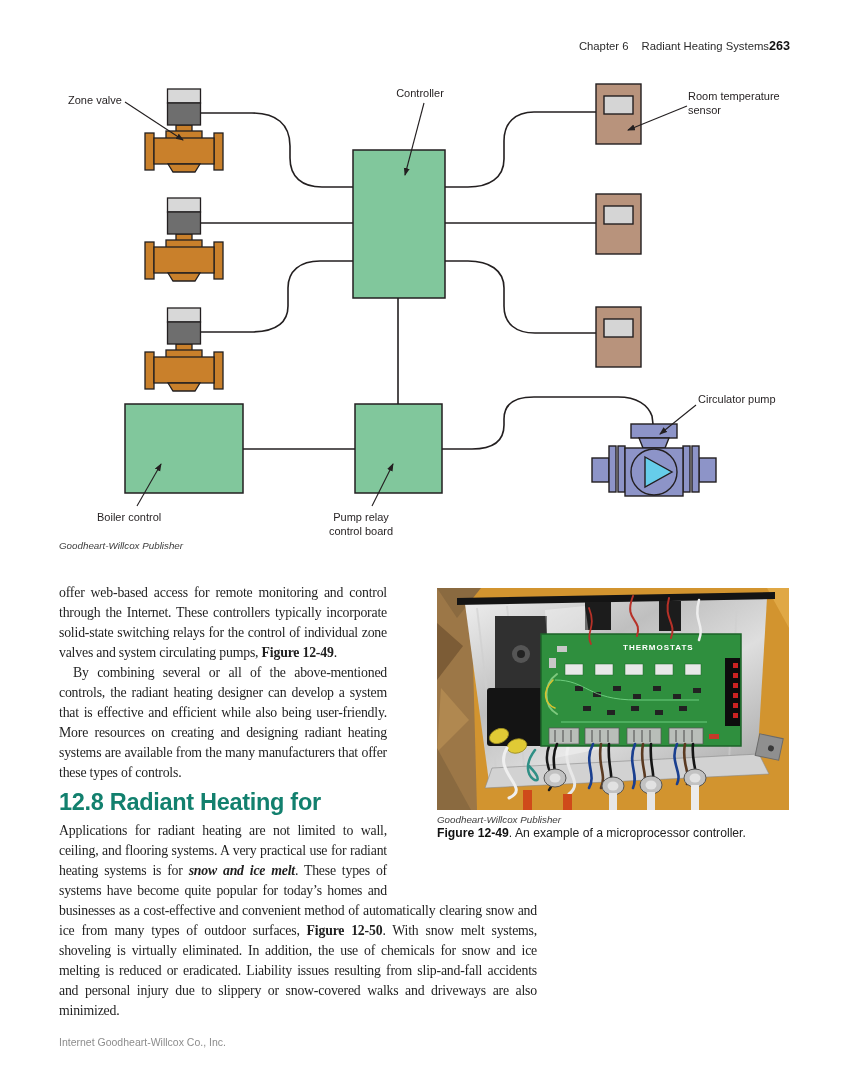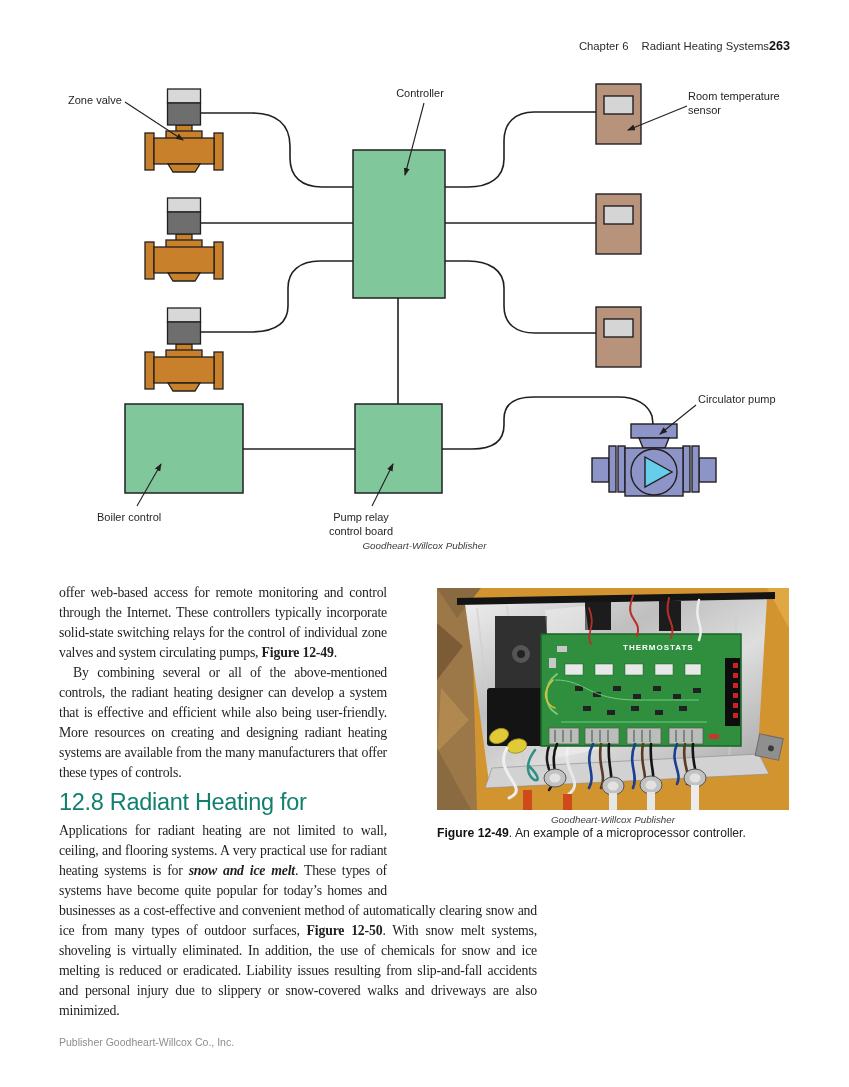--- a/index.html
+++ b/index.html
@@ -10,31 +10,31 @@
           font-family:"Liberation Sans",sans-serif;font-size:11.3px;color:#2b2b2b;}
   .header .sp1{margin-right:13px;}
   .header .sp2{}
   .header .pagenum{font-weight:bold;font-size:12.6px;color:#111;}
   
   .diagram{position:absolute;left:55px;top:80px;width:740px;height:458px;}
   .diagram text{font-family:"Liberation Sans",sans-serif;font-size:11px;fill:#231f20;}
   
   .cap48{position:absolute;left:59px;top:540px;width:731px;}
   .credit{font-family:"Liberation Sans",sans-serif;font-style:italic;font-size:9.8px;
-          color:#3c3c3c;text-align:center;}
+          color:#3c3c3c;text-align:left;}
   .caption{font-family:"Liberation Sans",sans-serif;font-size:12.2px;color:#222;
            margin-top:3px;line-height:15px;}
   .caption b{color:#111;}
   
   .main{position:absolute;left:59px;top:583px;width:478px;}
   .body-p{margin:0;font-size:13.8px;line-height:20px;letter-spacing:-0.2px;
           text-align:justify;color:#1f1f1f;}
   .body-p.indent{text-indent:14px;}
   .section-heading{margin:6px 0 5px 0;font-family:"Liberation Sans",sans-serif;
-          font-weight:normal;font-size:23.5px;line-height:27px;color:#12806e;letter-spacing:-0.3px;}
+          font-weight:bold;font-size:23.5px;line-height:27px;color:#12806e;letter-spacing:-0.3px;}
   .section-heading .hl{display:block;}
   .fig49{float:right;width:352px;height:312px;margin:5px -252px 0 6px;}
   .fig49 svg{display:block;}
   .fig49 .credit{margin-top:4px;}
   .fig49 .caption{margin-top:1px;}
   .footer{position:absolute;left:59px;top:1036px;font-family:"Liberation Sans",sans-serif;
           font-size:10.5px;color:#8d8d8d;}
 </style>
 </head>
 <body>
@@ -340,15 +340,15 @@
     <p class="body-p indent">By combining several or all of the above-mentioned controls, the radiant heating designer can develop a system that is effective and efficient while also being user-friendly. More resources on creating and designing radiant heating systems are available from the many manufacturers that offer these types of controls.</p>
 
     <h2 class="section-heading">
       <span class="hl">12.8 Radiant Heating for</span>
     </h2>
 
     <p class="body-p"><span>Applications for radiant heating are not limited to wall, ceiling, and flooring systems. A very practical use for radiant heating systems is for </span><b><i>snow and ice melt</i></b><span>. These types of systems have become quite popular for today’s homes and businesses as a cost-effective and convenient method of automatically clearing snow and ice from many types of outdoor surfaces, </span><b>Figure 12-50</b><span>. With snow melt systems, shoveling is virtually eliminated. In addition, the use of chemicals for snow and ice melting is reduced or eradicated. Liability issues resulting from slip-and-fall accidents and personal injury due to slippery or snow-covered walks and driveways are also minimized.</span></p>
 
   </div>
 
-  <div class="footer">Publisher Goodheart-Willcox Co., Inc.</div>
+  <div class="footer">Internet Goodheart-Willcox Co., Inc.</div>
 
 </div>
 
 </body></html>

